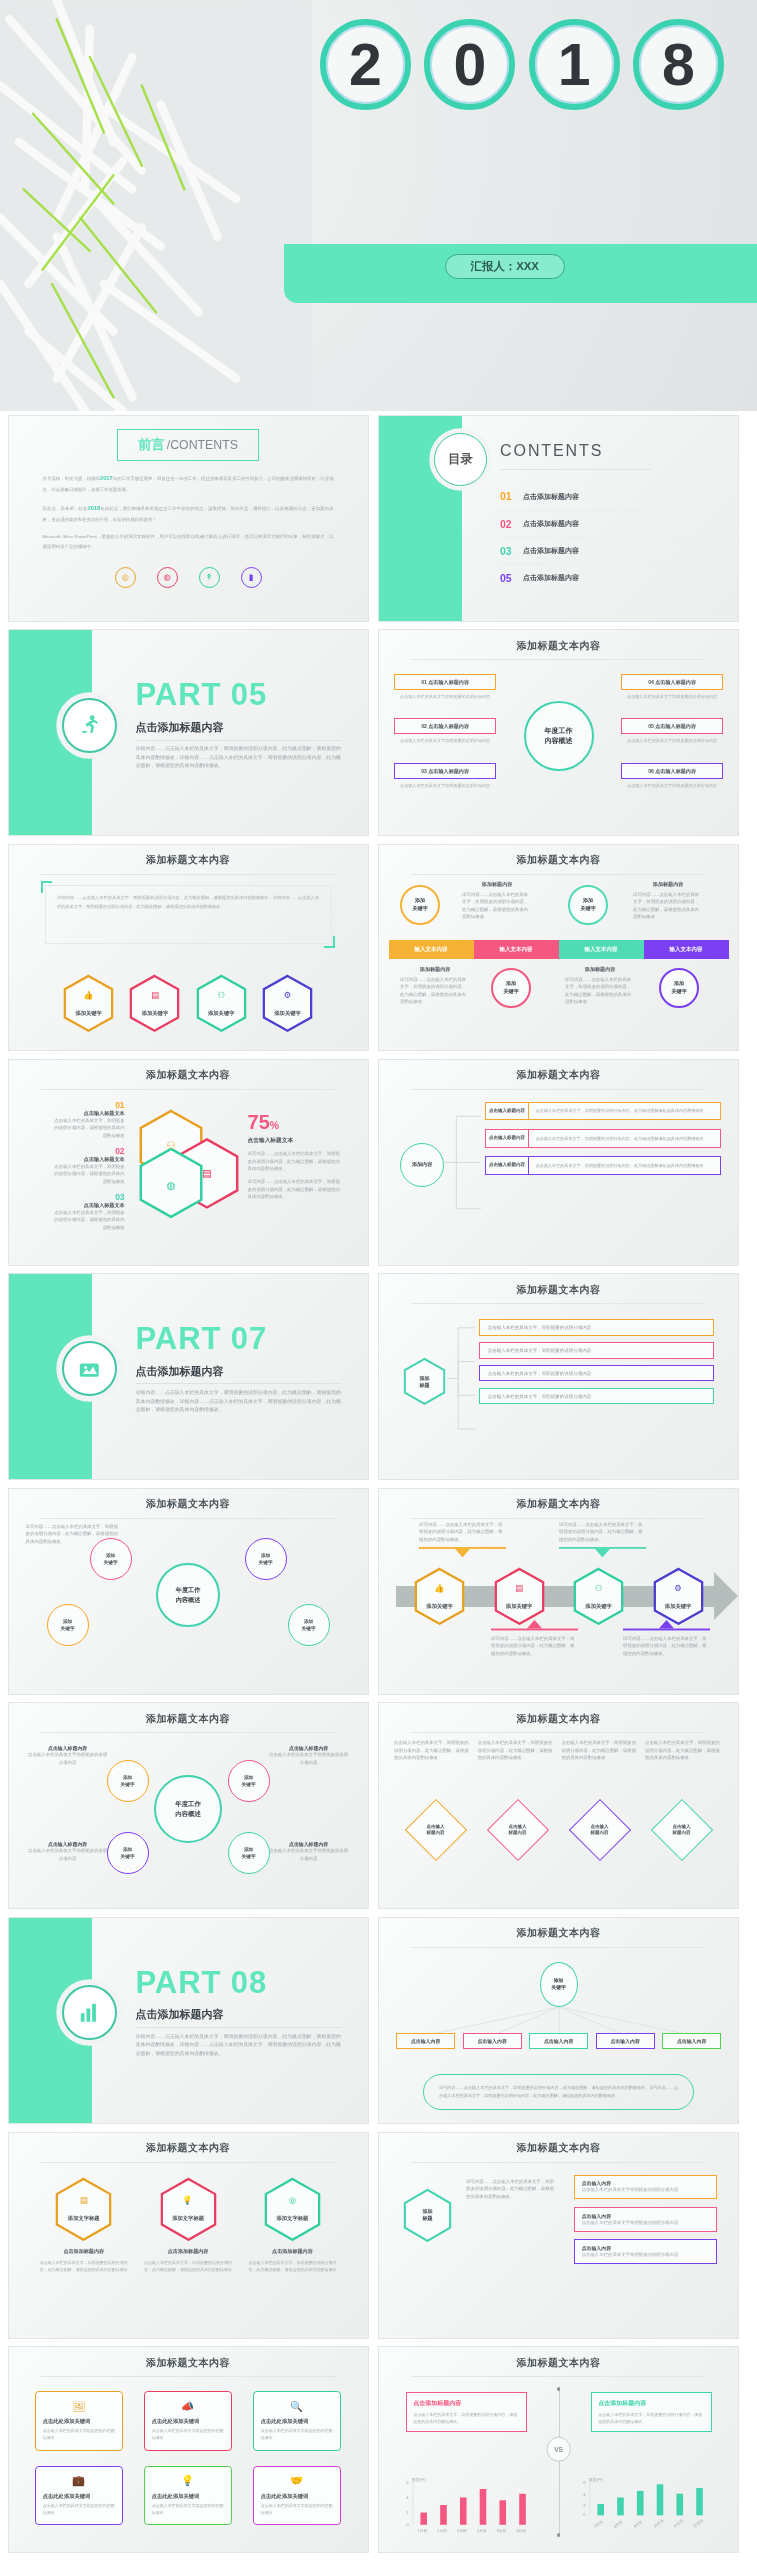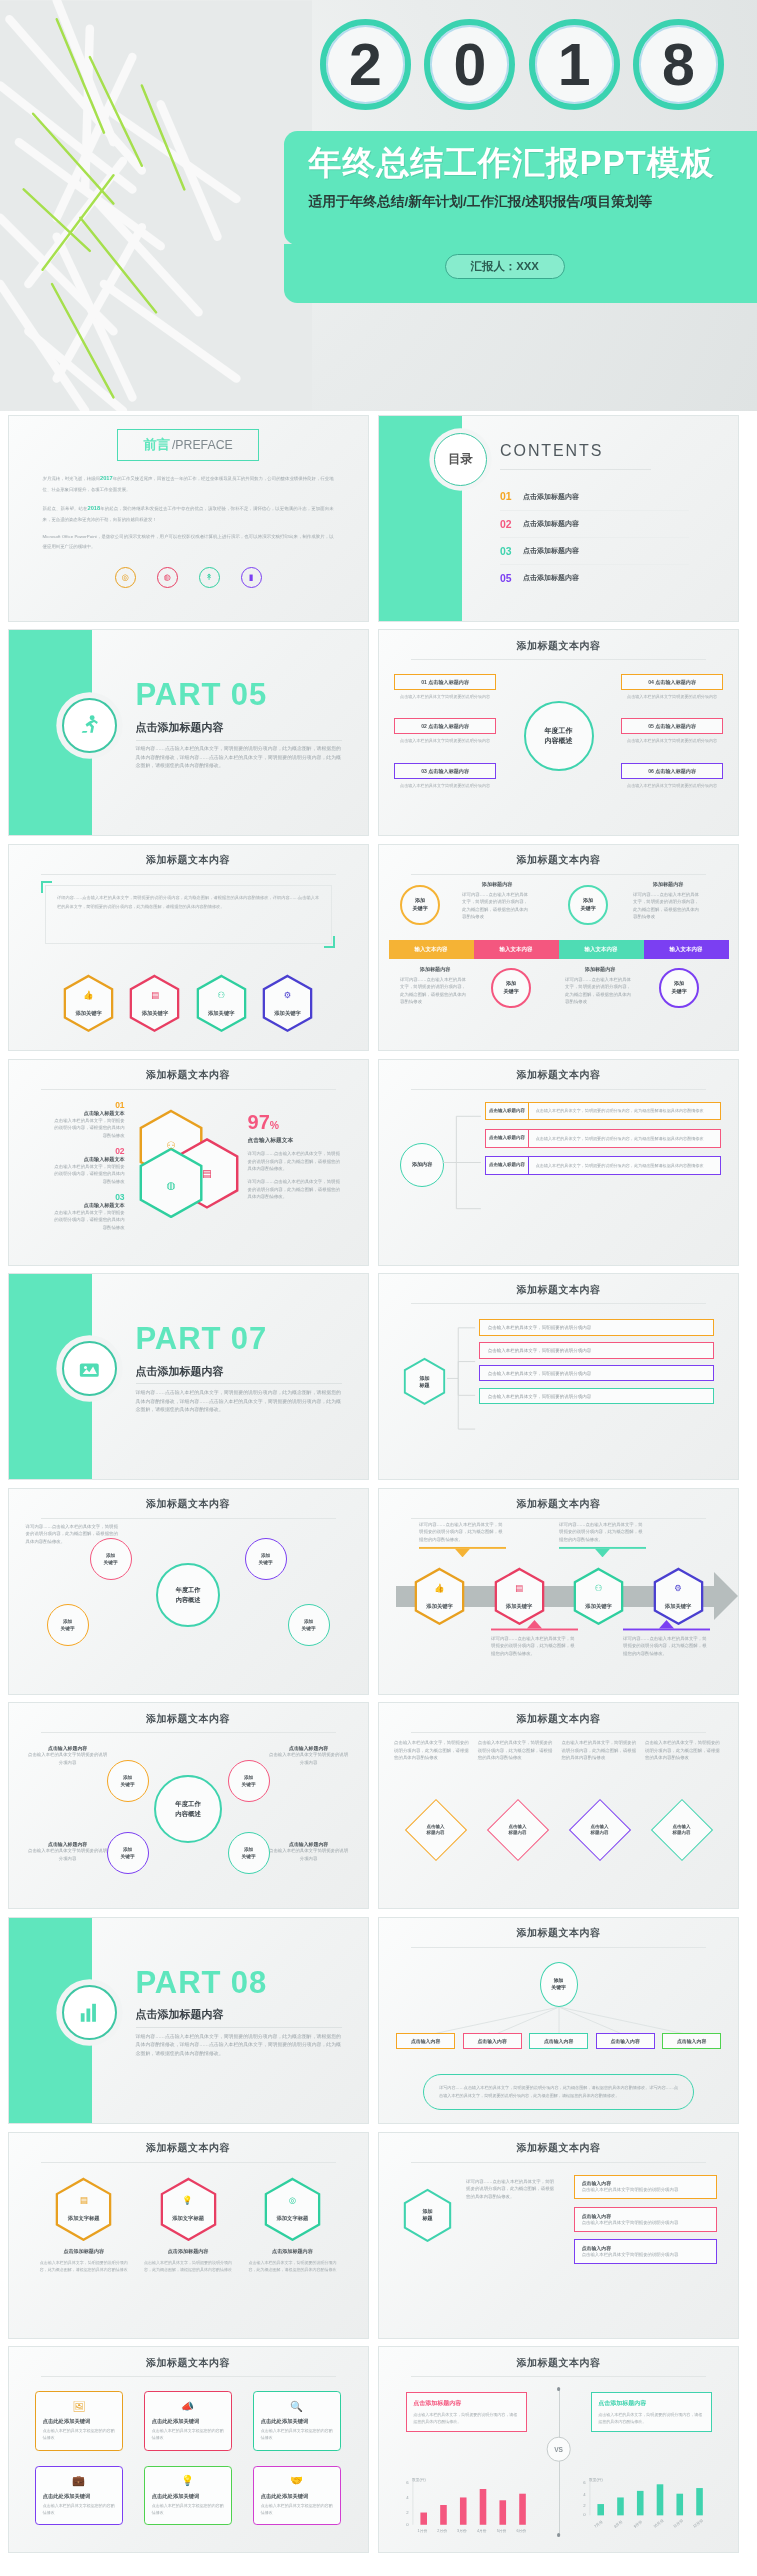--- a/index.html
+++ b/index.html
@@ -259,35 +259,31 @@
     </div>
 
     <div class="year-row">
       <div class="year-digit">2</div>
       <div class="year-digit">0</div>
       <div class="year-digit">1</div>
       <div class="year-digit">8</div>
     </div>
 
     <div class="cover-bottom-band"></div>
-    <div class="title-band">
-      <div class="band-title">年终总结工作汇报PPT模板</div>
-      <div class="band-sub">适用于年终总结/新年计划/工作汇报/述职报告/项目策划等</div>
-    </div>
     <div class="presenter">汇报人：XXX</div>
   </div>
 
   <div class="rows">
 
     <div class="row">
 
       <div class="slide">
         <div class="pref-box">
           <span class="pref-cn">前言</span>
-          <span class="pref-en">/PREFACE</span>
+          <span class="pref-en">/CONTENTS</span>
         </div>
         <div style="margin-top:11.4px">
           <p class="pref-para">
             <span>岁月流转，时光飞逝，转眼间</span><b>2017</b><span>年的工作又接近尾声，回首过去一年的工作，经过全体领导及员工的共同努力，公司的整体业绩保持良好，行业地位、社会形象日渐提升，各项工作全面发展。</span>
           </p>
           <p class="pref-para" style="margin-top:7.6px">
             <span>新起点、新希望。站在</span><b>2018</b><span>年的起点，我们将继承和发扬过去工作中存在的优点，汲取经验，弥补不足，满怀信心，以更饱满的斗志，更加面向未来，更合适的姿态和更充沛的干劲，向新的跨越目标进发！</span>
           </p>
           <p class="pref-para" style="margin-top:7.6px">Microsoft Office PowerPoint，是微软公司的演示文稿软件，用户可以在投影仪或者计算机上进行演示，也可以将演示文稿打印出来，制作成胶片，以便应用到更广泛的领域中。</p>
         </div>
@@ -500,21 +496,21 @@
             <polygon points="36,2 68,20 68,56 36,74 4,56 4,20" fill="#fbfcfc" stroke="#e8a020" stroke-width="2.6"></polygon>
             <polygon points="74,32 106,50 106,86 74,104 42,86 42,50" fill="#fbfcfc" stroke="#e83e63" stroke-width="2.6"></polygon>
             <polygon points="36,42 68,60 68,96 36,114 4,96 4,60" fill="#fbfcfc" stroke="#2fcf9f" stroke-width="2.6"></polygon>
             <text x="36" y="42" font-size="11" fill="#e8a020" text-anchor="middle">⚇</text>
             <text x="74" y="72" font-size="11" fill="#e83e63" text-anchor="middle">▤</text>
             <text x="36" y="84" font-size="11" fill="#2fcf9f" text-anchor="middle">◍</text>
           </svg>
         </div>
 
         <div style="position:absolute;left:239px;top:51px;width:95px">
-          <div class="pct"><span>97</span><small>%</small></div>
+          <div class="pct"><span>75</span><small>%</small></div>
           <div style="font-size:5.7px;font-weight:700;color:#4b5358;margin-top:3.8px">点击输入标题文本</div>
           <div class="p-xs" style="margin-top:4.7px">详写内容……点击输入本栏的具体文字，简明扼要的说明分项内容，此为概念图解，请根据您的具体内容酌情修改。</div>
           <div class="p-xs" style="margin-top:5.7px">详写内容……点击输入本栏的具体文字，简明扼要的说明分项内容，此为概念图解，请根据您的具体内容酌情修改。</div>
         </div>
       </div>
 
       <div class="slide">
         <div class="s-title">添加标题文本内容</div>
         <div class="s-rule"></div>
         <div style="position:absolute;left:21px;top:83px">

